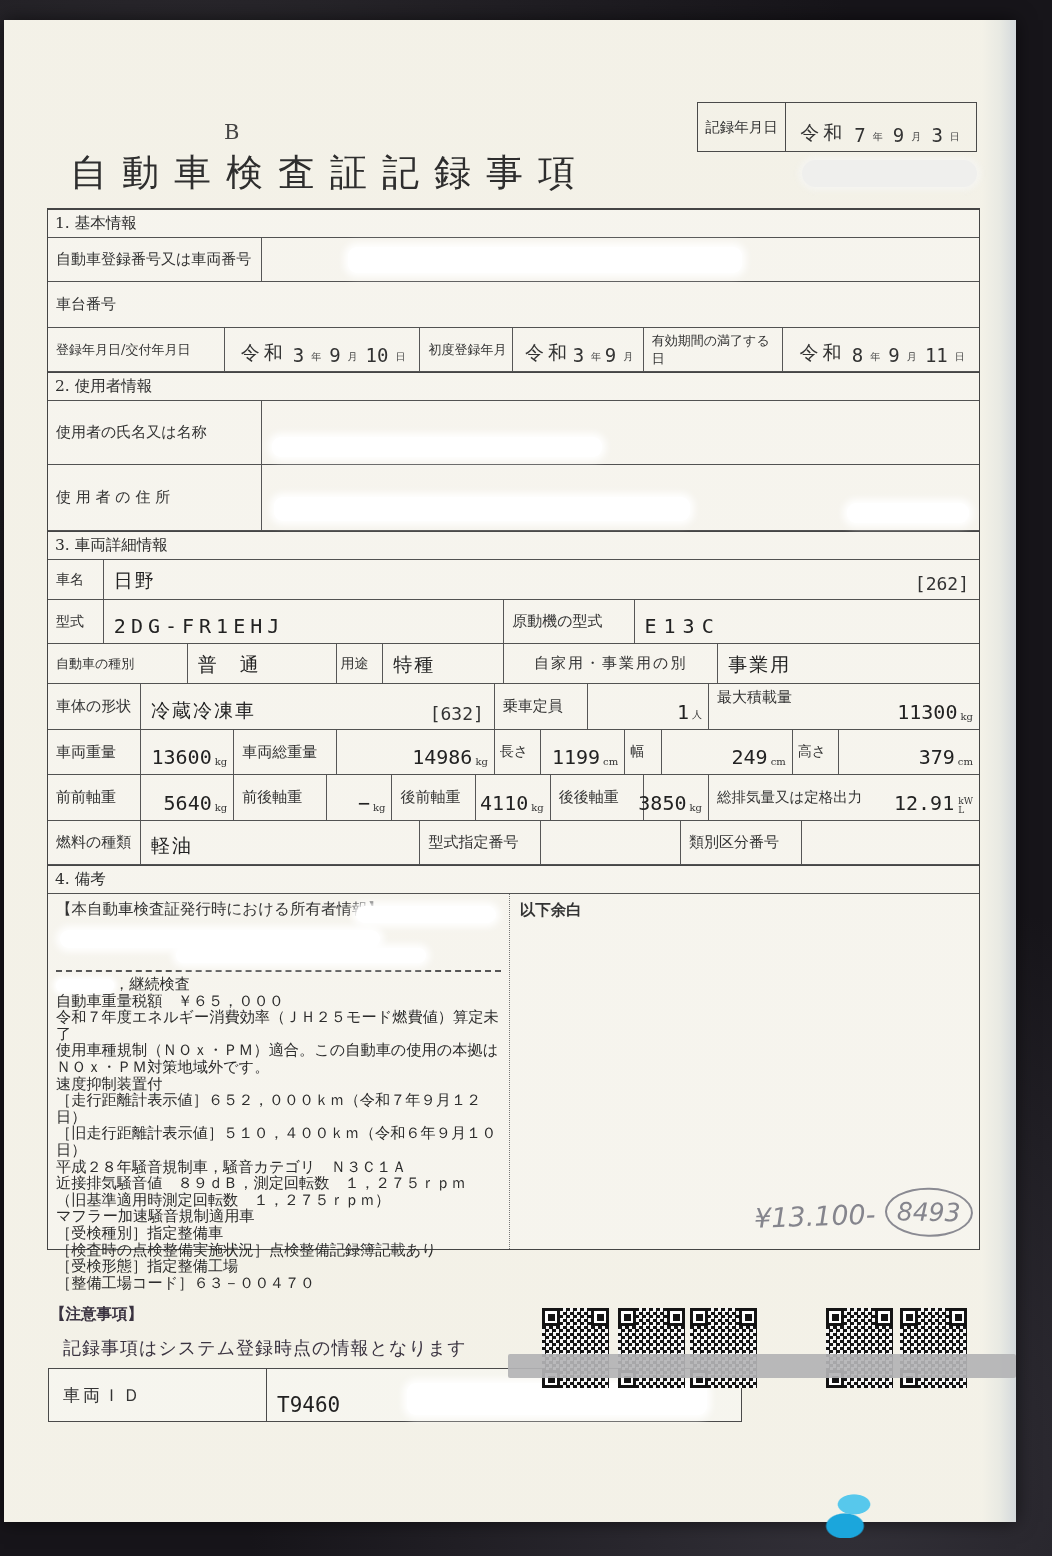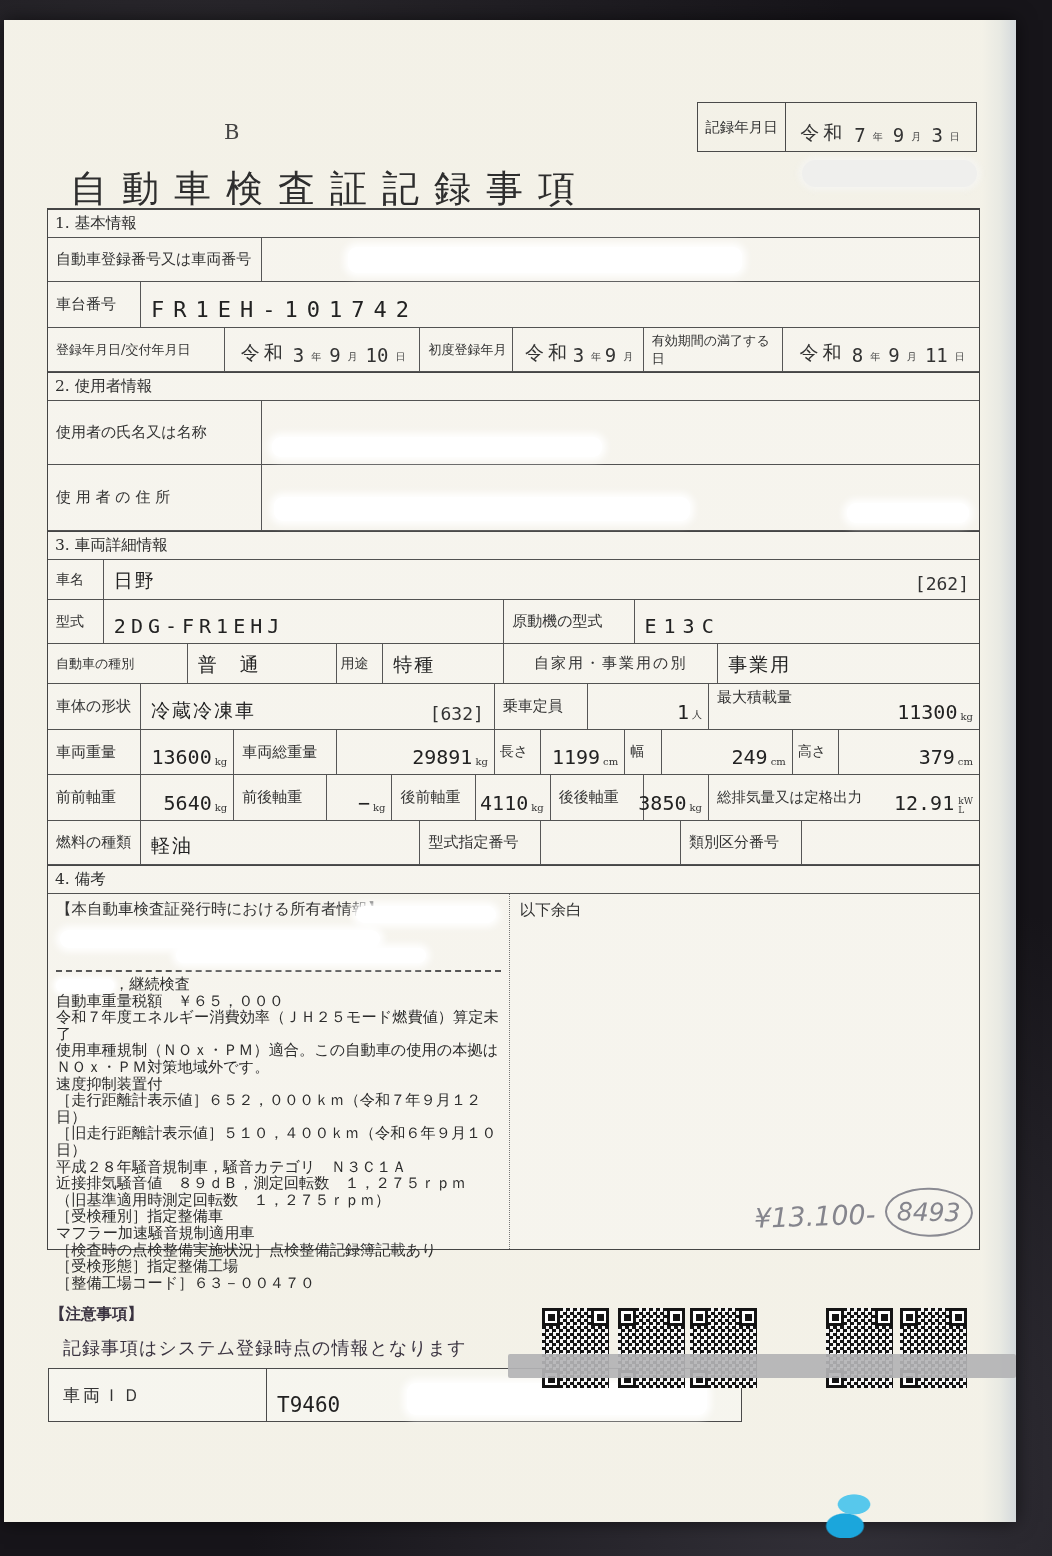--- a/index.html
+++ b/index.html
@@ -20,21 +20,21 @@
       linear-gradient(to left, #d9dfe7 0px, #eef0ee 16px, #f9f8f3 34px),
       #f9f8f3;
     background-blend-mode:multiply;
     box-shadow:0 0 18px rgba(0,0,0,.6);
   }
   .abs { position:absolute; }
   .redact { position:absolute; background:#fff; border-radius:9px; box-shadow:0 0 7px 4px rgba(255,255,255,.95); }
 
   
   .form-mark { left:220px; top:100px; font-size:21px; color:#444; }
-  .doc-title { left:66px; top:144px; font-size:37px; letter-spacing:15px; color:#2e2e2e; font-weight:500; white-space:nowrap; }
+  .doc-title { left:66px; top:128px; font-size:37px; letter-spacing:15px; color:#2e2e2e; font-weight:500; white-space:nowrap; }
   .title-blur { left:798px; top:140px; width:175px; height:27px; background:#efefed; border-radius:14px; box-shadow:0 0 6px 3px rgba(245,245,243,.9); }
 
   .rec-box { left:693px; top:82px; width:280px; height:50px; border:1.5px solid #4a4a4a; display:flex; }
   .rec-label { width:88px; border-right:1px solid #4a4a4a; display:flex; align-items:center; justify-content:center; font-size:14.5px; }
   .rec-value { flex:1; display:flex; align-items:flex-end; justify-content:space-evenly; padding:0 6px 5px; }
 
   .era  { font-size:19px; letter-spacing:4px; }
   .dnum { font-size:19px; font-family:"DejaVu Sans Mono","Liberation Mono",monospace; }
   .dunit{ font-size:10px; color:#444; margin-right:2px; align-self:flex-end; padding-bottom:2px; }
   .dateset { display:flex; align-items:flex-end; gap:7px; }
@@ -60,21 +60,21 @@
 
   
   .remarks { display:flex; height:355px; }
   .rm-left { width:49.6%; border-right:1px dotted #777; padding:5px 6px 4px 8px; }
   .rm-right { flex:1; padding:6px 10px; position:relative; }
   .rm-head { font-size:15.5px; margin-bottom:2px; }
   .rm-redact-zone { position:relative; height:46px; }
   .rm-dash { border-top:2px dashed #555; margin:2px 2px 4px 0; }
   .rm-line { font-size:15.2px; line-height:16.6px; color:#2c2c2c; }
   .rm-line .redact-inline { display:inline-block; width:58px; height:13px; background:#fff; border-radius:6px; box-shadow:0 0 5px 3px rgba(255,255,255,.95); vertical-align:middle; }
-  .blank-note { font-size:15.5px; }
+  .blank-note { font-size:15.5px;font-weight:bold; }
   .handwrite { position:absolute; right:6px; bottom:10px; display:flex; align-items:center; gap:10px;
                color:#85858d; font-size:27px; font-style:italic; transform:rotate(-2deg);
                font-family:"DejaVu Sans","Liberation Sans",sans-serif; }
   .hw-circle { border:2.5px solid #8a8a92; border-radius:50%; padding:8px 10px; font-size:25px; transform:rotate(3deg); }
 
   
   .notice-head { left:46px; top:1284px; font-size:15.5px; font-weight:bold; color:#3a3340; }
   .notice-text { left:59px; top:1316px; font-size:18px; color:#3a3340; letter-spacing:1px; }
   .vid-box { left:44px; top:1348px; width:694px; height:54px; border:1.5px solid #4a4a4a; display:flex; background:rgba(255,255,255,.3); }
   .vid-label { width:218px; border-right:1px solid #4a4a4a; display:flex; align-items:center; padding-left:14px; font-size:17px; letter-spacing:3px; }
@@ -129,23 +129,20 @@
 
     <div class="row" style="height:44px">
       <div class="cell lab" style="width:23%">自動車登録番号又は車両番号</div>
       <div class="cell val" style="width:77%">
         <span class="redact" style="left:12%; top:9px; width:55%; height:26px"></span>
       </div>
     </div>
 
     <div class="row" style="height:46px">
       <div class="cell lab" style="width:10%">車台番号</div>
-      <div class="cell val" style="width:90%">
-          <span class="vmono" style="letter-spacing:9px; font-size:22px">FR1EH-101742</span>
-        </div>
     </div>
 
     <div class="row" style="height:44px">
       <div class="cell lab sm" style="width:19%">登録年月日/交付年月日</div>
       <div class="cell val num" style="width:21%; justify-content:space-evenly">
         <span class="era">令和</span>
         <span class="dateset">
             <span class="dnum">3</span>
             <span class="dunit">年</span>
           </span>
@@ -261,21 +258,21 @@
     </div>
 
     <div class="row" style="height:45px">
       <div class="cell lab" style="width:10%">車両重量</div>
       <div class="cell val num" style="width:10%">
           <span class="vmono">13600</span>
           <span class="unit">kg</span>
         </div>
       <div class="cell lab" style="width:11%">車両総重量</div>
       <div class="cell val num" style="width:17%">
-          <span class="vmono">29891</span>
+          <span class="vmono">14986</span>
           <span class="unit">kg</span>
         </div>
       <div class="cell lab" style="width:5%; font-size:14px; padding-left:5px">長さ</div>
       <div class="cell val num" style="width:9%">
           <span class="vmono">1199</span>
           <span class="unit">cm</span>
         </div>
       <div class="cell lab" style="width:4%; font-size:14px; padding-left:5px">幅</div>
       <div class="cell val num" style="width:14%">
           <span class="vmono">249</span>
@@ -344,22 +341,22 @@
         <div class="rm-line"><span class="redact-inline"></span><span>，継続検査</span></div>
         <div class="rm-line">自動車重量税額　￥６５，０００</div>
         <div class="rm-line">令和７年度エネルギー消費効率（ＪＨ２５モード燃費値）算定未了</div>
         <div class="rm-line">使用車種規制（ＮＯｘ・ＰＭ）適合。この自動車の使用の本拠はＮＯｘ・ＰＭ対策地域外です。</div>
         <div class="rm-line">速度抑制装置付</div>
         <div class="rm-line">［走行距離計表示値］６５２，０００ｋｍ（令和７年９月１２日）</div>
         <div class="rm-line">［旧走行距離計表示値］５１０，４００ｋｍ（令和６年９月１０日）</div>
         <div class="rm-line">平成２８年騒音規制車，騒音カテゴリ　Ｎ３Ｃ１Ａ</div>
         <div class="rm-line">近接排気騒音値　８９ｄＢ，測定回転数　１，２７５ｒｐｍ</div>
         <div class="rm-line">（旧基準適用時測定回転数　１，２７５ｒｐｍ）</div>
+        <div class="rm-line">マフラー加速騒音規制適用車</div>
         <div class="rm-line">［受検種別］指定整備車</div>
-        <div class="rm-line">マフラー加速騒音規制適用車</div>
         <div class="rm-line">［検査時の点検整備実施状況］点検整備記録簿記載あり</div>
         <div class="rm-line">［受検形態］指定整備工場</div>
         <div class="rm-line">［整備工場コード］６３－００４７０</div>
       </div>
       <div class="rm-right">
         <div class="blank-note">以下余白</div>
         <div class="handwrite">
           <span>¥13.100-</span>
           <span class="hw-circle">8493</span>
         </div>

